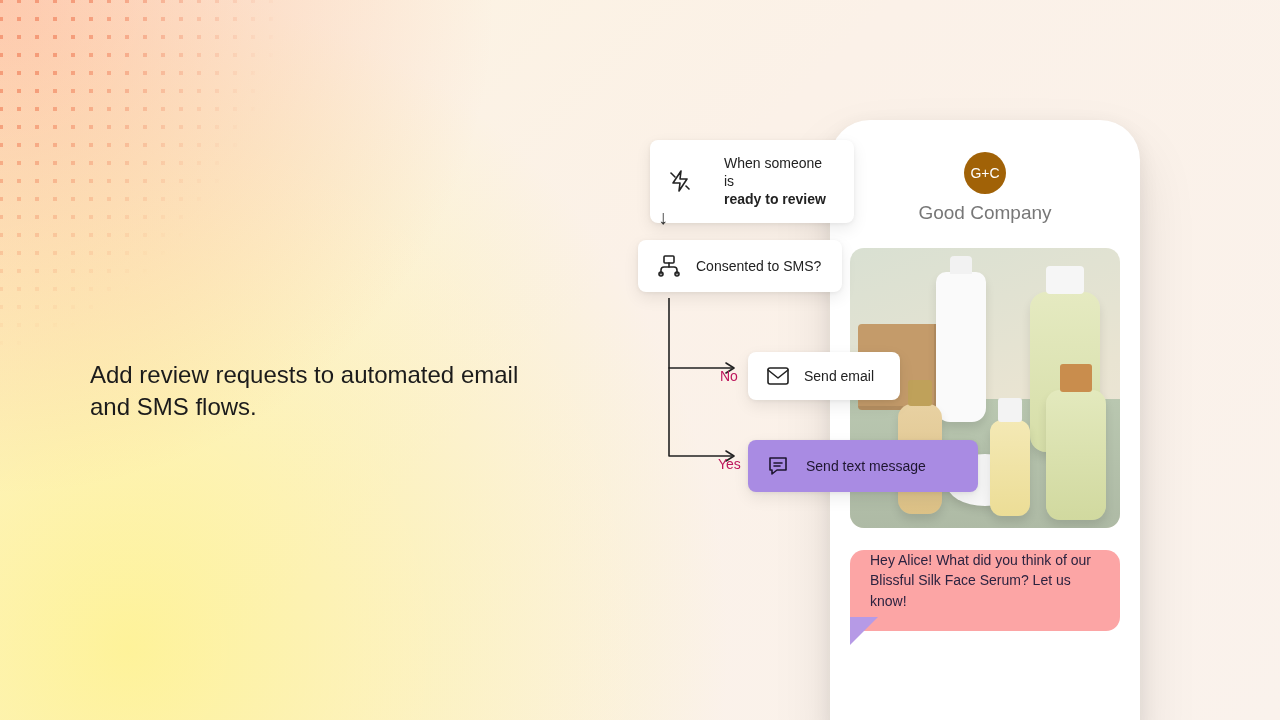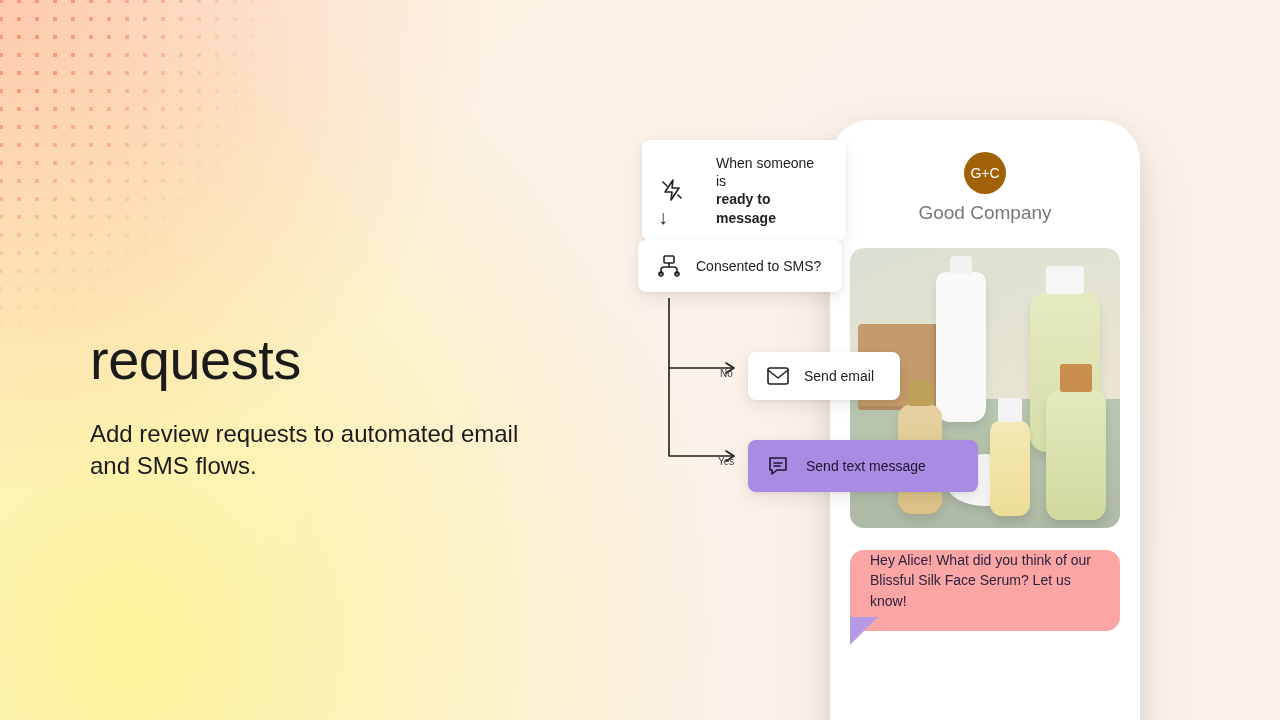--- a/index.html
+++ b/index.html
@@ -87,46 +87,45 @@
     background: #fff; border-radius: 8px;
     box-shadow: 0 6px 16px rgba(0,0,0,0.08), 0 1px 4px rgba(0,0,0,0.06);
     display: flex; align-items: center; gap: 14px;
     padding: 14px 18px; font-size: 14px; color: #222;
   }
   .card.purple { background: #a98be3; color: #1e1630; gap: 16px; }
   .card .icon { flex: 0 0 24px; display:flex; align-items:center; justify-content:center; }
   .card .text { line-height: 1.3; }
   .card .text b { display:block; font-weight:600; }
 
-  .trigger { position:absolute; left:4px;  top:0;   width:204px;gap:32px; }
+  .trigger { position:absolute; left:12px;  top:0;   width:204px;gap:32px; }
   .cond    { position:absolute; left:0;  top:100px; width:204px; }
   .email   { position:absolute; left:110px; top:212px; width:152px; }
   .sms     { position:absolute; left:110px; top:300px; width:230px; }
 
   .arrow-down {
     position:absolute; left:20px; top:66px; font-size:20px; color:#333;
   }
   .branch { position:absolute; left:30px; top:158px; }
   .branch svg { display:block; }
-  .branch-label { position:absolute; font-size:10px; color:#404040; }
+  .branch-label { position:absolute; font-size:14px; color:#be185d; }
   .lbl-no  { left:82px; top:228px; }
   .lbl-yes { left:80px; top:316px; }
 
   svg { stroke: #222; stroke-width: 1.6; fill: none; stroke-linecap: round; stroke-linejoin: round; }
   .card.purple svg { stroke:#1e1630; }
 </style>
 </head>
 <body>
 
 <div class="dots"></div>
 
 <div class="left">
   <h1>
     <br>
-    <span>requests</span>
   </h1>
   <p>Add review requests to automated email and SMS flows.</p>
 </div>
 
 <div class="phone">
   <div class="avatar">
     <span>G+C</span>
   </div>
   <div class="company-name">Good Company</div>
 
@@ -151,21 +150,21 @@
   <div class="card trigger">
     <span class="icon">
       <svg width="24" height="24" viewBox="0 0 24 24">
           <polyline points="13 2 5 14 12 14 11 22 19 10 12 10 13 2"></polyline>
           <line x1="3" y1="4" x2="7" y2="8"></line>
           <line x1="18" y1="17" x2="21" y2="20"></line>
         </svg>
     </span>
     <span class="text">
       <span>When someone is</span>
-      <b>ready to message</b>
+      <b>ready to review</b>
     </span>
   </div>
 
   <div class="arrow-down">↓</div>
 
   <div class="card cond">
     <span class="icon">
       <svg width="26" height="24" viewBox="0 0 26 24">
         <rect x="8" y="2" width="10" height="7" rx="1"></rect>
         <line x1="13" y1="9" x2="13" y2="13"></line>

